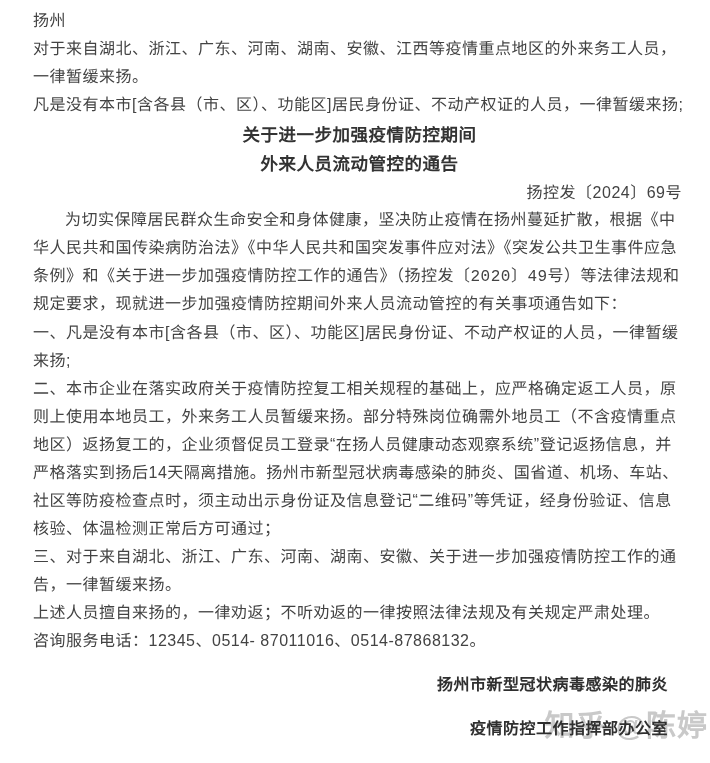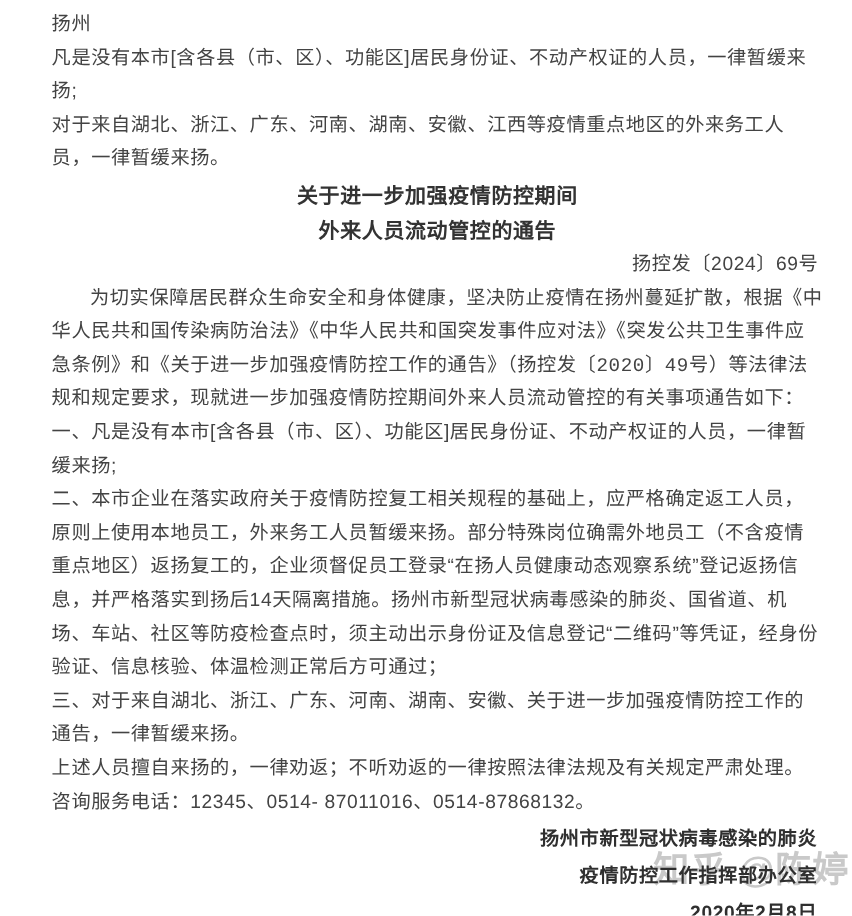--- a/index.html
+++ b/index.html
@@ -8,21 +8,21 @@
     background: #ffffff;
     width: 710px;
     height: 763px;
     overflow: hidden;
   }
   .doc {
     position: relative;
     width: 710px;
     height: 582px;
     box-sizing: border-box;
-    padding: 7px 24px 0 43px;
+    padding: 7px 24px 0 33px;
     font-family: "Liberation Sans", "DejaVu Sans", sans-serif;
     font-size: 16px;
     line-height: 28px;
     color: #434343;
     letter-spacing: 0.5px;
   }
   .doc p {
     margin: 0;
     padding: 0;
   }
@@ -49,21 +49,21 @@
   .signature-block {
     text-align: right;
     font-weight: bold;
     color: #2f2f2f;
     line-height: 28px;
     padding-right: 2px;
     position: relative;
     z-index: 2;
   }
   .signature-block p {
-    margin: 3px;
+    margin: 16px;
   }
   .watermark {
     position: absolute;
     top: 711px;
     right: 2px;
     font-size: 30px;
     font-weight: 600;
     color: #c9c9c9;
     letter-spacing: 1px;
     z-index: 1;
@@ -71,23 +71,23 @@
     white-space: nowrap;
   }
 </style>
 </head>
 <body>
 
 <div class="doc">
 
   <p>扬州</p>
 
+  <p>对于来自湖北、浙江、广东、河南、湖南、安徽、江西等疫情重点地区的外来务工人员，一律暂缓来扬。</p>
+
   <p>凡是没有本市[含各县（市、区）、功能区]居民身份证、不动产权证的人员，一律暂缓来扬;</p>
-
-  <p>对于来自湖北、浙江、广东、河南、湖南、安徽、江西等疫情重点地区的外来务工人员，一律暂缓来扬。</p>
 
   <h1 class="notice-title">
     <span>关于进一步加强疫情防控期间</span>
     <span>外来人员流动管控的通告</span>
   </h1>
 
   <p class="doc-number">扬控发〔2024〕69号</p>
 
   <p class="indent">为切实保障居民群众生命安全和身体健康，坚决防止疫情在扬州蔓延扩散，根据《中华人民共和国传染病防治法》《中华人民共和国突发事件应对法》《突发公共卫生事件应急条例》和《关于进一步加强疫情防控工作的通告》（扬控发〔2020〕49号）等法律法规和规定要求，现就进一步加强疫情防控期间外来人员流动管控的有关事项通告如下：</p>
 

